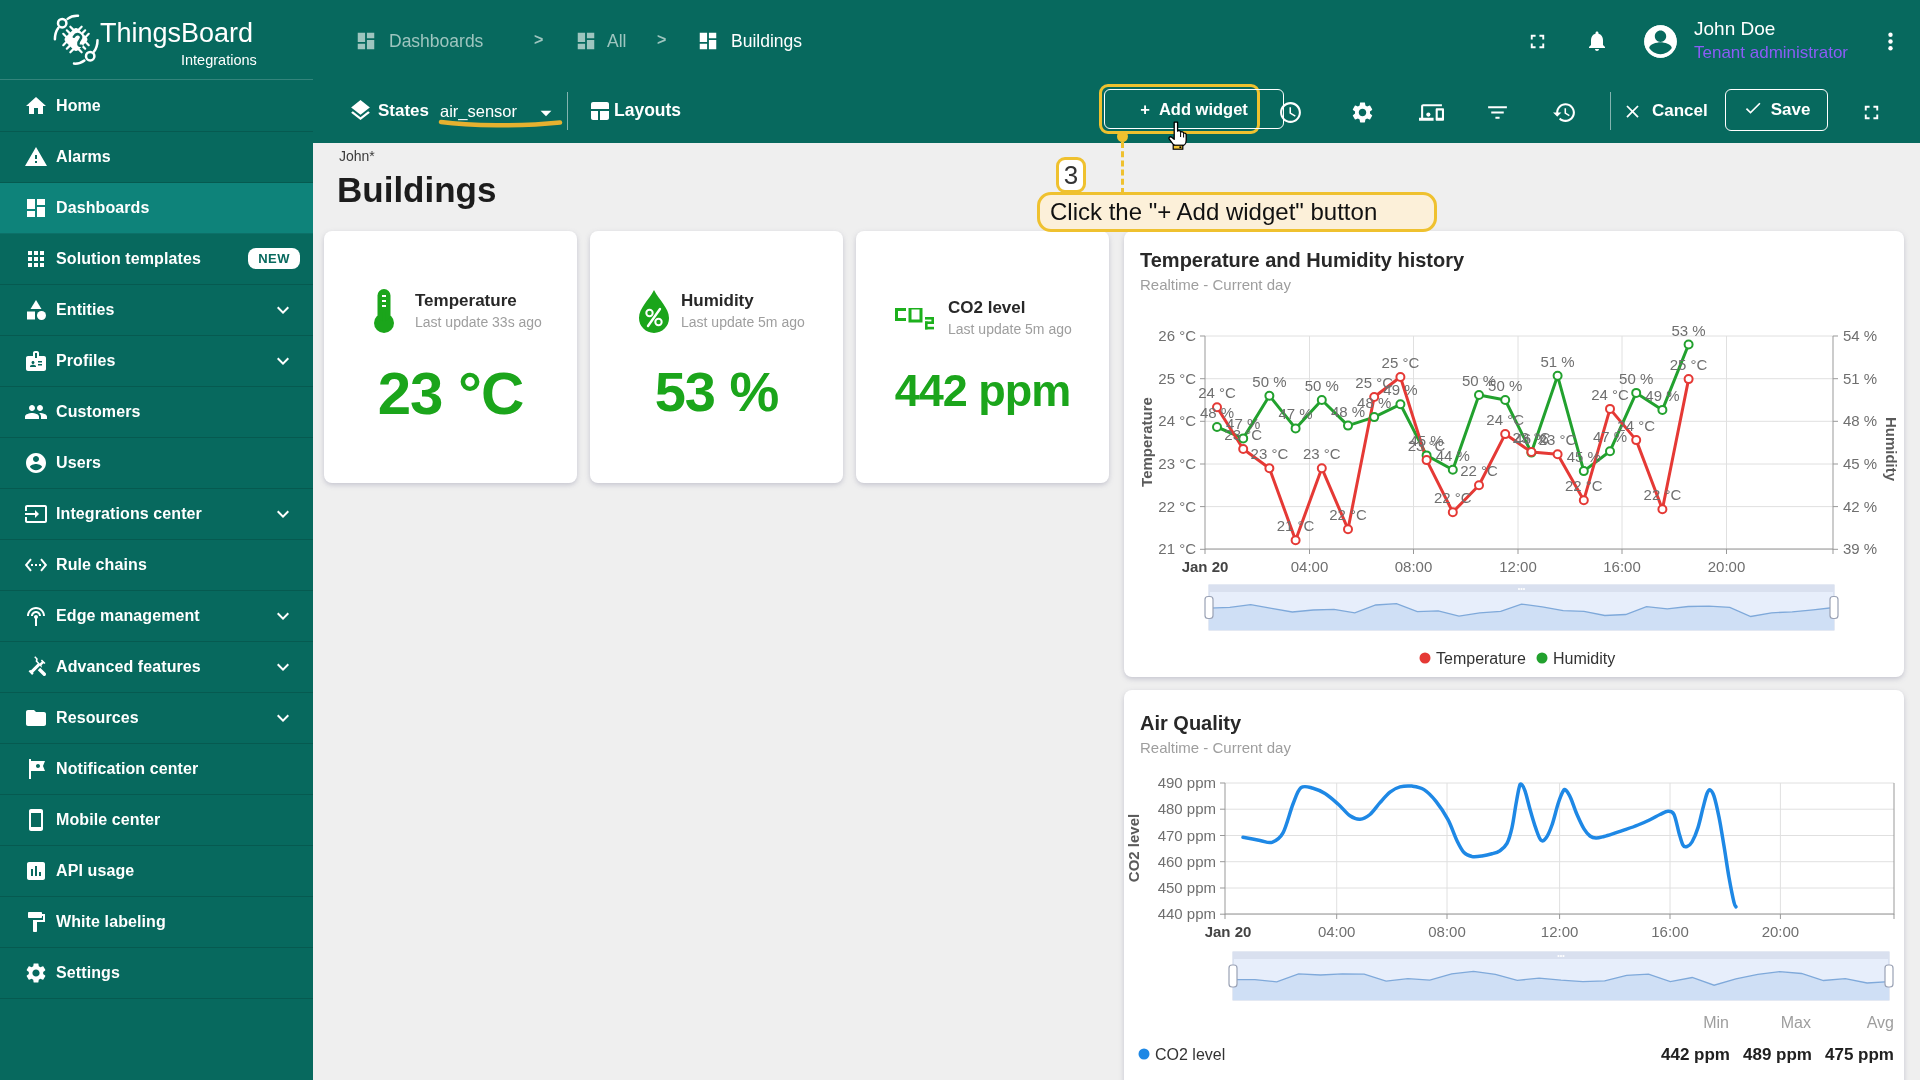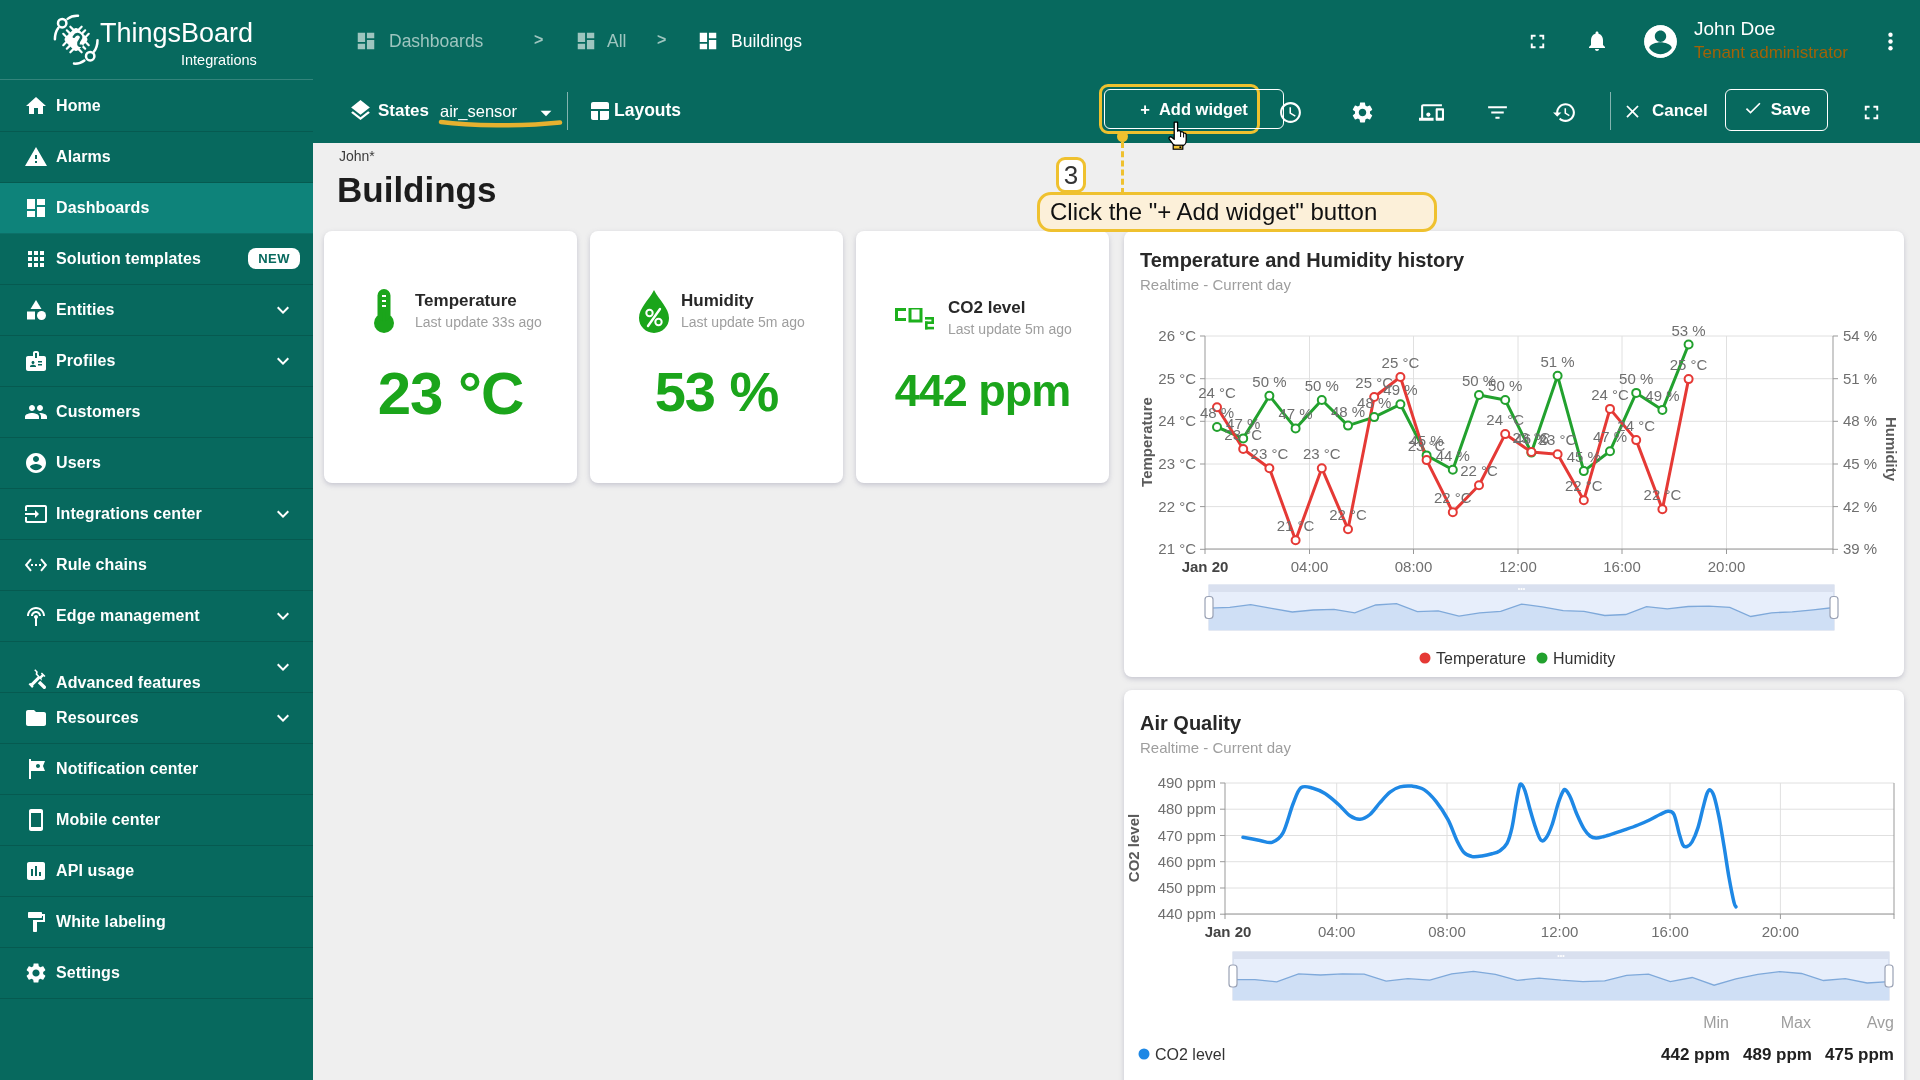--- a/index.html
+++ b/index.html
@@ -158,21 +158,21 @@
       <span class="mico">
         <svg width="24" height="24" viewBox="0 0 24 24" fill="#fff">
           <path d="M12 11c-1.1 0-2 .9-2 2 0 .74.4 1.38 1 1.72V22h2v-7.28c.6-.35 1-.98 1-1.72 0-1.1-.9-2-2-2zm0-8C7.03 3 3 7.03 3 12h2c0-3.87 3.13-7 7-7s7 3.13 7 7h2c0-4.97-4.03-9-9-9zm0 4c-2.76 0-5 2.24-5 5h2c0-1.66 1.34-3 3-3s3 1.34 3 3h2c0-2.76-2.24-5-5-5z"></path>
         </svg>
       </span>
       <span class="mlabel">Edge management</span>
       <span class="mchev"><svg width="24" height="24" viewBox="0 0 24 24" fill="#fff">
           <path d="M7.41 8.59L12 13.17l4.59-4.58L18 10l-6 6-6-6 1.41-1.41z"></path>
         </svg></span>
     </div>
-    <div class="mi" style="top:641.5px;align-items:flex-end;">
+    <div class="mi" style="top:641.5px;">
       <span class="mico">
         <svg width="24" height="24" viewBox="0 0 24 24" fill="#fff">
           <path d="M13.78 15.17l2.42-2.42 5.34 5.34c.67.67.67 1.75 0 2.42-.67.67-1.75.67-2.42 0l-5.34-5.34zM17.5 10.19l2.04-2.04.89.89 1.06-1.06-3.54-3.54-1.06 1.06.89.89-2.04 2.04-2.33-2.33.35-2.47-2.47-2.47-1.06 1.06 1.76 1.76-.35 2.47 2.12 2.12-6.72 6.72-1.06-.35-1.41 1.41 3.54 3.54 1.41-1.41-.35-1.06 6.72-6.72 2.01 2.01z"></path>
         </svg>
       </span>
       <span class="mlabel">Advanced features</span>
       <span class="mchev"><svg width="24" height="24" viewBox="0 0 24 24" fill="#fff">
           <path d="M7.41 8.59L12 13.17l4.59-4.58L18 10l-6 6-6-6 1.41-1.41z"></path>
         </svg></span>
     </div>
@@ -254,21 +254,21 @@
     </svg></div>
 <div class="abs" style="left:1585px;top:29px;z-index:6"><svg width="24" height="24" viewBox="0 0 24 24" fill="#fff">
       <path d="M12 22c1.1 0 2-.9 2-2h-4c0 1.1.89 2 2 2zm6-6v-5c0-3.07-1.64-5.64-4.5-6.32V4c0-.83-.67-1.5-1.5-1.5s-1.5.67-1.5 1.5v.68C7.63 5.36 6 7.92 6 11v5l-2 2v1h16v-1l-2-2z"></path>
     </svg></div>
 <div class="abs" style="left:1641px;top:22px;z-index:6"><svg width="39" height="39" viewBox="0 0 24 24" fill="#fff">
       <path d="M12 2C6.48 2 2 6.48 2 12s4.48 10 10 10 10-4.48 10-10S17.52 2 12 2zm0 3.2c1.66 0 3 1.34 3 3s-1.34 3-3 3-3-1.34-3-3 1.34-3 3-3zm0 14.1c-2.5 0-4.71-1.28-6-3.22.03-1.99 4-3.08 6-3.08 1.99 0 5.97 1.09 6 3.08-1.29 1.94-3.5 3.22-6 3.22z" fill="#fff"></path>
       <circle cx="12" cy="12" r="10" fill="#fff"></circle>
       <path d="M12 5.3c1.93 0 3.5 1.57 3.5 3.5s-1.57 3.5-3.5 3.5-3.5-1.57-3.5-3.5 1.57-3.5 3.5-3.5zm0 14.5c-2.9 0-5.46-1.48-6.96-3.73.04-2.31 4.64-3.57 6.96-3.57 2.31 0 6.92 1.26 6.96 3.57-1.5 2.25-4.06 3.73-6.96 3.73z" fill="#07695e"></path>
     </svg></div>
 <div class="abs" style="left:1694px;top:18px;color:#fff;font-size:19px;z-index:6">John Doe</div>
-<div class="abs" style="left:1694px;top:43px;color:#a16207;font-size:17px;z-index:6">Tenant administrator</div>
+<div class="abs" style="left:1694px;top:43px;color:#8b5cf6;font-size:17px;z-index:6">Tenant administrator</div>
 <div class="abs" style="left:1879px;top:30px;z-index:6"><svg width="23" height="23" viewBox="0 0 24 24" fill="#fff">
       <circle cx="12" cy="5" r="2.3"></circle>
       <circle cx="12" cy="12" r="2.3"></circle>
       <circle cx="12" cy="19" r="2.3"></circle>
     </svg></div>
 
 <div class="abs" style="left:348px;top:98px;z-index:6"><svg width="25" height="25" viewBox="0 0 24 24" fill="#fff">
       <path d="M11.99 18.54l-7.37-5.73L3 14.07l9 7 9-7-1.63-1.27-7.38 5.74zM12 16l7.36-5.73L21 9l-9-7-9 7 1.63 1.27L12 16z"></path>
     </svg></div>
 <div class="abs" style="left:378px;top:101px;color:#fff;font-size:17px;font-weight:bold;z-index:6">States</div>

